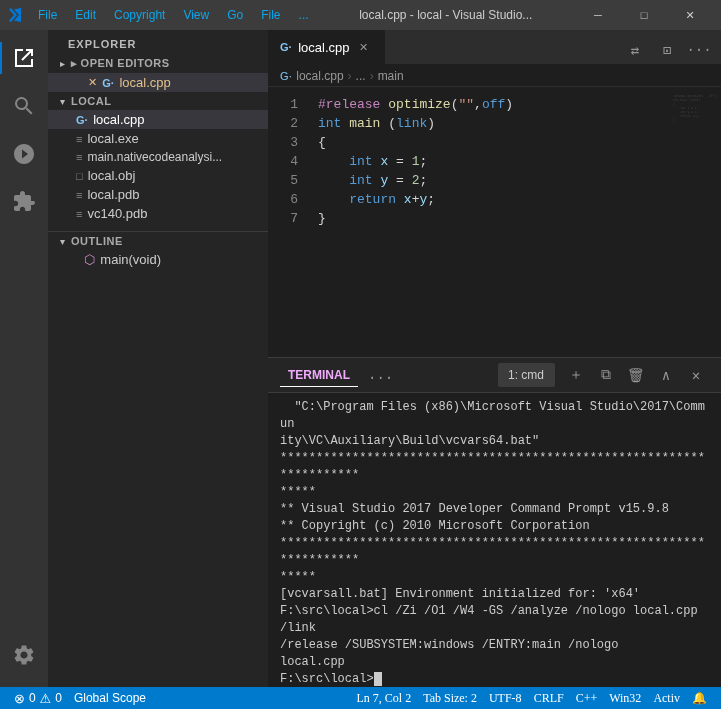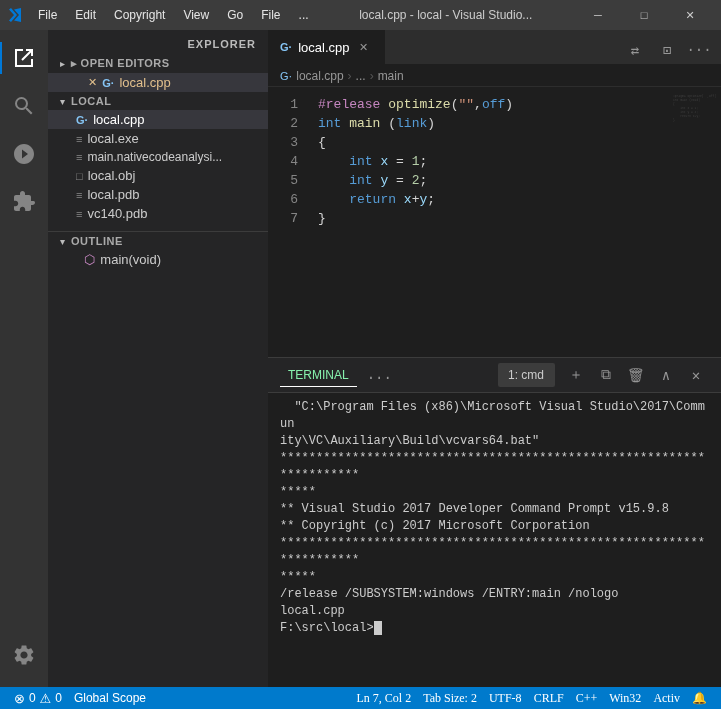--- a/index.html
+++ b/index.html
@@ -28,21 +28,21 @@
       margin-right: 6px;
       color: #0078d7;
       font-size: 14px;
     }
     .titlebar-menu {
       display: flex;
       gap: 2px;
       flex: 1;
     }
     .titlebar-menu-item {
-      color: #e5e5e5;
+      color: #0ea5e9;
       font-size: 12px;
       font-family: 'Segoe UI', sans-serif;
       padding: 2px 8px;
       cursor: pointer;
       border-radius: 3px;
     }
     .titlebar-title {
       color: #ccc;
       font-size: 12px;
       font-family: 'Segoe UI', sans-serif;
@@ -118,21 +118,20 @@
       overflow: hidden;
     }
     .sidebar-section-title {
       color: #bbb;
       font-size: 11px;
       font-family: 'Segoe UI', sans-serif;
       font-weight: 600;
       padding: 8px 12px 4px 20px;
       letter-spacing: 1px;
       text-transform: uppercase;
-      text-align: right;
     }
     .sidebar-subsection {
       color: #ccc;
       font-size: 12px;
       font-family: 'Segoe UI', sans-serif;
       padding: 3px 12px;
       display: flex;
       align-items: center;
       gap: 4px;
       cursor: pointer;
@@ -289,25 +288,26 @@
       height: 35px;
       background: #252526;
       display: flex;
       align-items: center;
       padding: 0 12px;
       gap: 8px;
       flex-shrink: 0;
       border-bottom: 1px solid #3c3c3c;
     }
     .terminal-tab {
-      color: #86efac;
+      color: #f0abfc;
       font-size: 12px;
       font-family: 'Segoe UI', sans-serif;
       padding: 4px 8px;
       border-bottom: 1px solid #fff;
+      font-weight: bold;
     }
     .terminal-dots {
       color: #969696;
       font-size: 14px;
       cursor: pointer;
       margin-left: 2px;
     }
     .terminal-dropdown {
       background: #3c3c3c;
       color: #ccc;
@@ -585,24 +585,26 @@
             <div class="terminal-action-btn">∧</div>
             <div class="terminal-action-btn">✕</div>
           </div>
         </div>
         <div class="terminal-body">
           <div class="terminal-line">  "C:\Program Files (x86)\Microsoft Visual Studio\2017\Commun</div>
           <div class="terminal-line">ity\VC\Auxiliary\Build\vcvars64.bat"</div>
           <div class="terminal-line">**********************************************************************</div>
           <div class="terminal-line">*****</div>
           <div class="terminal-line">** Visual Studio 2017 Developer Command Prompt v15.9.8</div>
-          <div class="terminal-line">** Copyright (c) 2017 Microsoft Corporation</div>
+          <div class="terminal-line">** Copyright (c) 2010 Microsoft Corporation</div>
           <div class="terminal-line">**********************************************************************</div>
           <div class="terminal-line">*****</div>
+          <div class="terminal-line">[vcvarsall.bat] Environment initialized for: 'x64'</div>
           <div class="terminal-line"></div>
+          <div class="terminal-line">F:\src\local&gt;cl /Zi /O1 /W4 -GS /analyze /nologo local.cpp /link</div>
           <div class="terminal-line">/release /SUBSYSTEM:windows /ENTRY:main /nologo</div>
           <div class="terminal-line">local.cpp</div>
           <div class="terminal-line"></div>
           <div class="terminal-line"><span class="terminal-prompt">F:\src\local&gt;</span><span class="terminal-cursor"></span></div>
         </div>
       </div>
 
     </div>
 
   </div>

